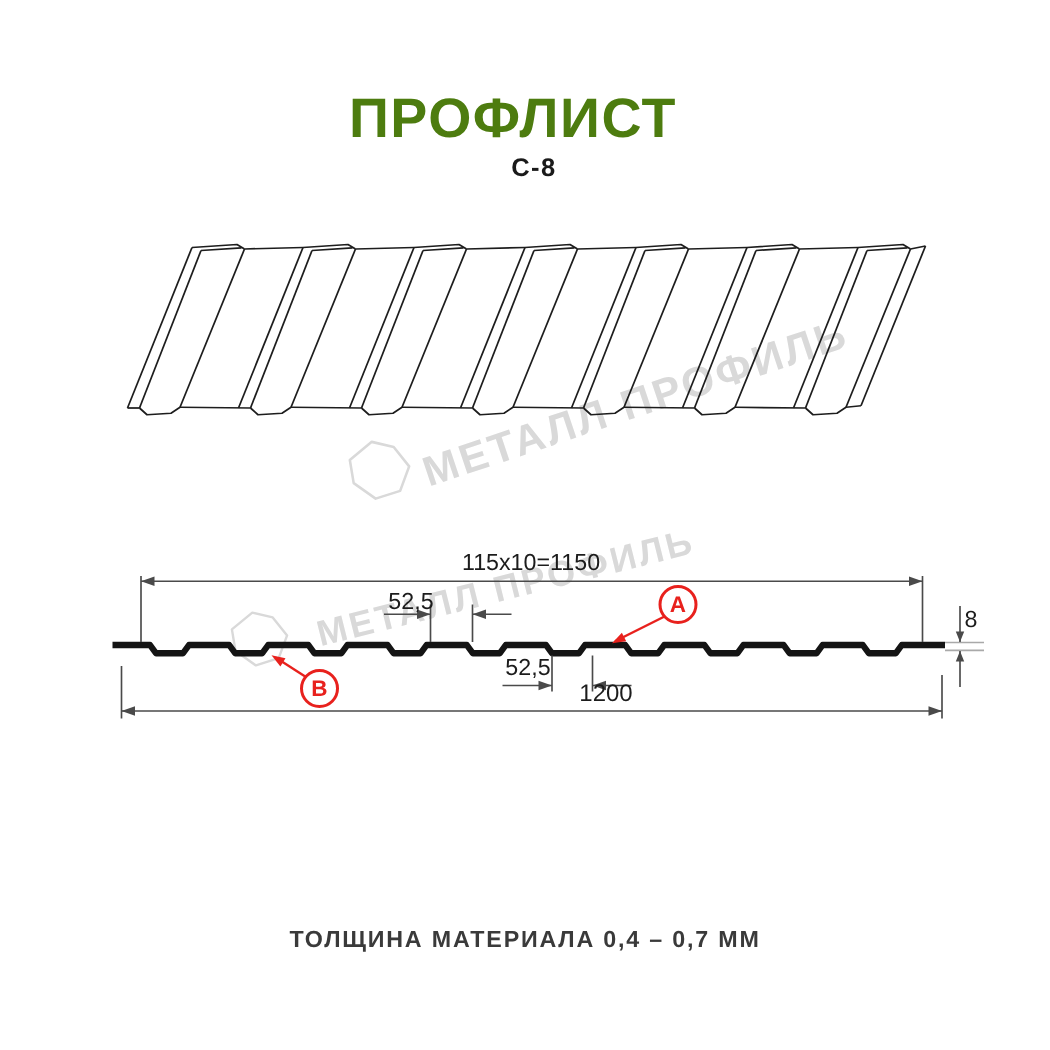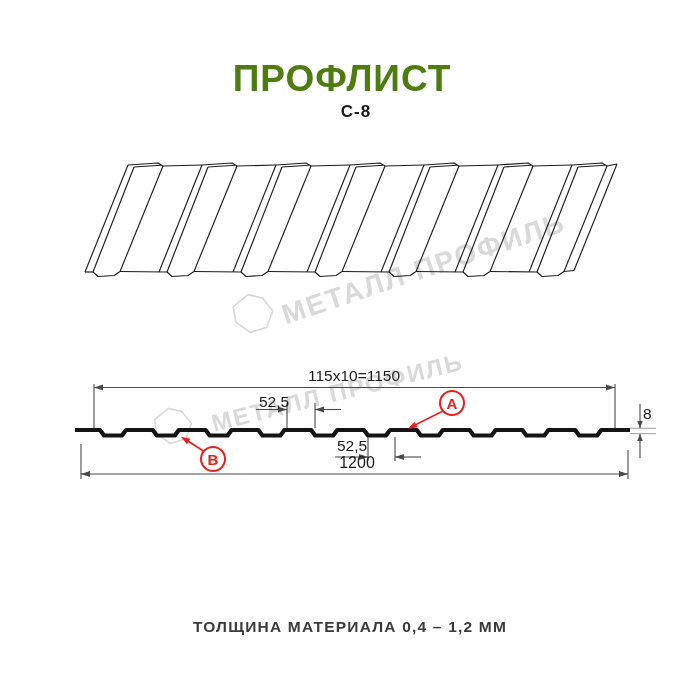--- a/index.html
+++ b/index.html
@@ -6,21 +6,21 @@
   body{
     width:700px;height:700px;position:relative;background:#ffffff;
     font-family:"Liberation Sans", sans-serif;overflow:hidden;
     --red:#e8211d; --ink:#1d1d1d; --dim:#4a4a4a; --dim-light:#a9a9a9; --wm:#d9d9d9; --text:#1c1c1c;
   }
   .abs{position:absolute;}
   .ctr{transform:translateX(-50%);}
   .page-title{font-size:37px;font-weight:bold;letter-spacing:1px;color:#4d7c0f;white-space:nowrap;}
   .product-code{font-size:17px;font-weight:bold;letter-spacing:1px;color:#1a1a1a;}
   .dim-text{font-size:15.5px;color:var(--text);white-space:nowrap;text-align:right;}
-  .dim-text-big{font-size:16px;color:var(--text);white-space:nowrap;}
+  .dim-text-big{font-size:16px;color:var(--text);white-space:nowrap;margin-left:47px;}
   .footer-note{font-size:15.5px;font-weight:bold;letter-spacing:1.2px;color:#3a3a3a;white-space:nowrap;}
   .marker{
     width:26px;height:26px;border:2.5px solid var(--red);border-radius:50%;
     background:#fff;color:var(--red);font-weight:bold;font-size:15px;
     display:flex;align-items:center;justify-content:center;box-sizing:border-box;
   }
   .wm-text{
     font-size:28px;font-weight:bold;letter-spacing:2px;color:var(--wm);
     white-space:nowrap;transform-origin:0 50%;
   }
@@ -165,13 +165,13 @@
 <div class="abs dim-text z3" style="left:643px;top:405px;">8</div>
 <div class="abs ctr dim-text-big z3" style="left:357px;top:454px;">1200</div>
 
 <div class="abs marker z3" style="left:439px;top:390px;">
   <span>A</span>
 </div>
 <div class="abs marker z3" style="left:200px;top:446px;">
   <span>B</span>
 </div>
 
-<div class="abs ctr footer-note z3" style="left:350px;top:618px;">ТОЛЩИНА МАТЕРИАЛА 0,4 – 1,2 ММ</div>
+<div class="abs ctr footer-note z3" style="left:350px;top:618px;">ТОЛЩИНА МАТЕРИАЛА 0,4 – 0,7 ММ</div>
 
 </body></html>

